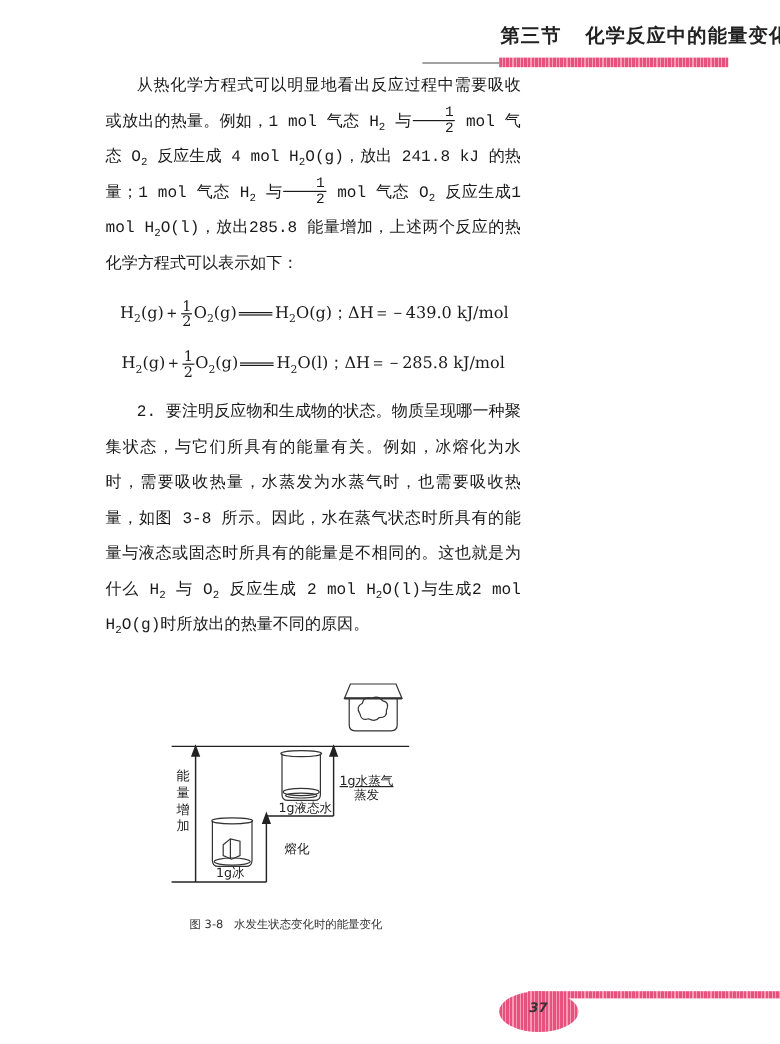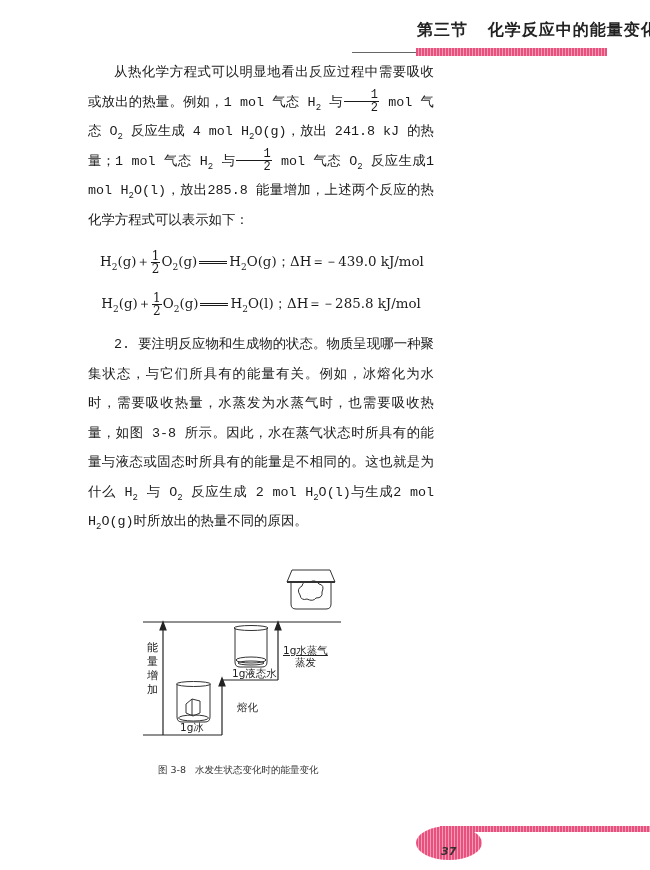--- a/index.html
+++ b/index.html
@@ -21,21 +21,21 @@
   sub { font-size:9px; line-height:0; }
   .eqsign { display:inline-block; width:28px; border-top:3px double #1a1a1a; vertical-align:middle; height:0; margin:0 2px; }
   .diagram { position:absolute; left:0; top:0; width:650px; height:870px; pointer-events:none; }
   .caption { position:absolute; left:158px; top:752px; font-family:"DejaVu Sans","Liberation Sans",sans-serif;
              font-size:9.5px; color:#333; white-space:pre;margin-top:12px; }
   .page-bar { position:absolute; left:440px; top:826px; width:210px; height:6px;
               background:repeating-linear-gradient(90deg,#e8507e 0 2px,#f49ab4 2px 3px); }
   .page-oval { position:absolute; left:416px; top:826px; width:66px; height:34px; border-radius:50%;
                background:repeating-linear-gradient(90deg,#e8507e 0 2px,#f49ab4 2px 3px); }
   .page-num { position:absolute; left:441px; top:833px; font-family:"DejaVu Sans","Liberation Sans",sans-serif;
-              font-size:11px; font-style:italic; font-weight:bold; color:#333;margin-top:12px; }
+              font-size:11px; font-style:italic; font-weight:bold; color:#333; }
   .dlabel { position:absolute; font-family:"DejaVu Sans","Liberation Sans",sans-serif; font-size:10.5px; color:#222; white-space:nowrap; }
   .vlabel { position:absolute; left:147px; top:640px; width:12px; font-family:Liberation Serif, serif;
             font-size:11px; line-height:14px; color:#222; }
 </style>
 </head>
 <body>
 
 <div class="header-title">第三节   化学反应中的能量变化</div>
 <div class="header-rule-grey"></div>
 <div class="header-rule-pink"></div>

